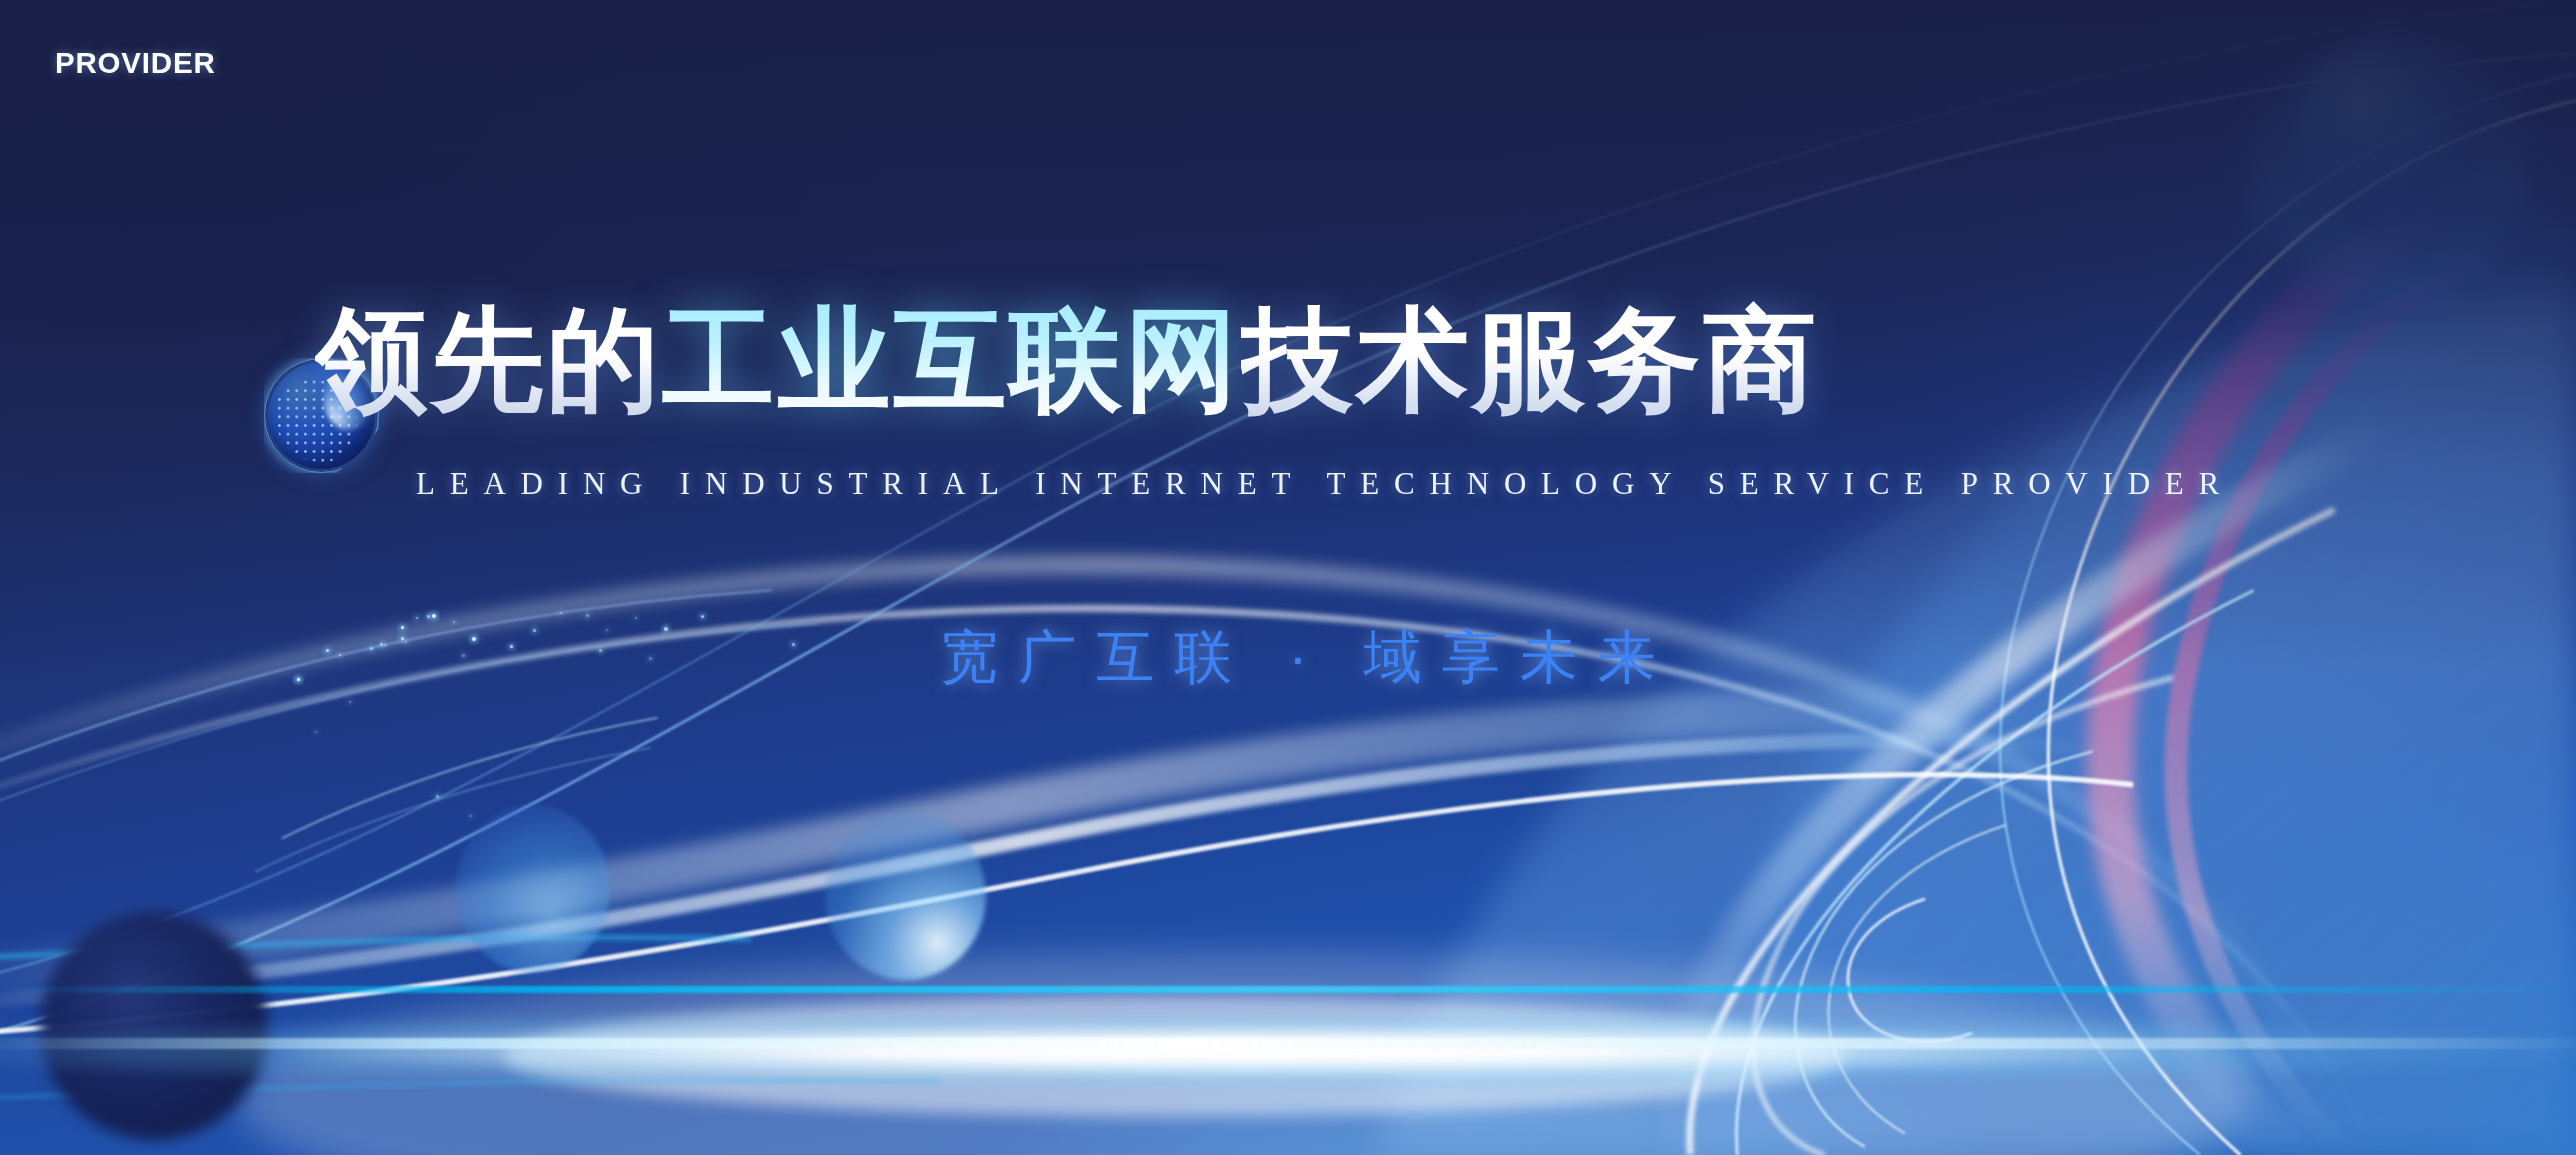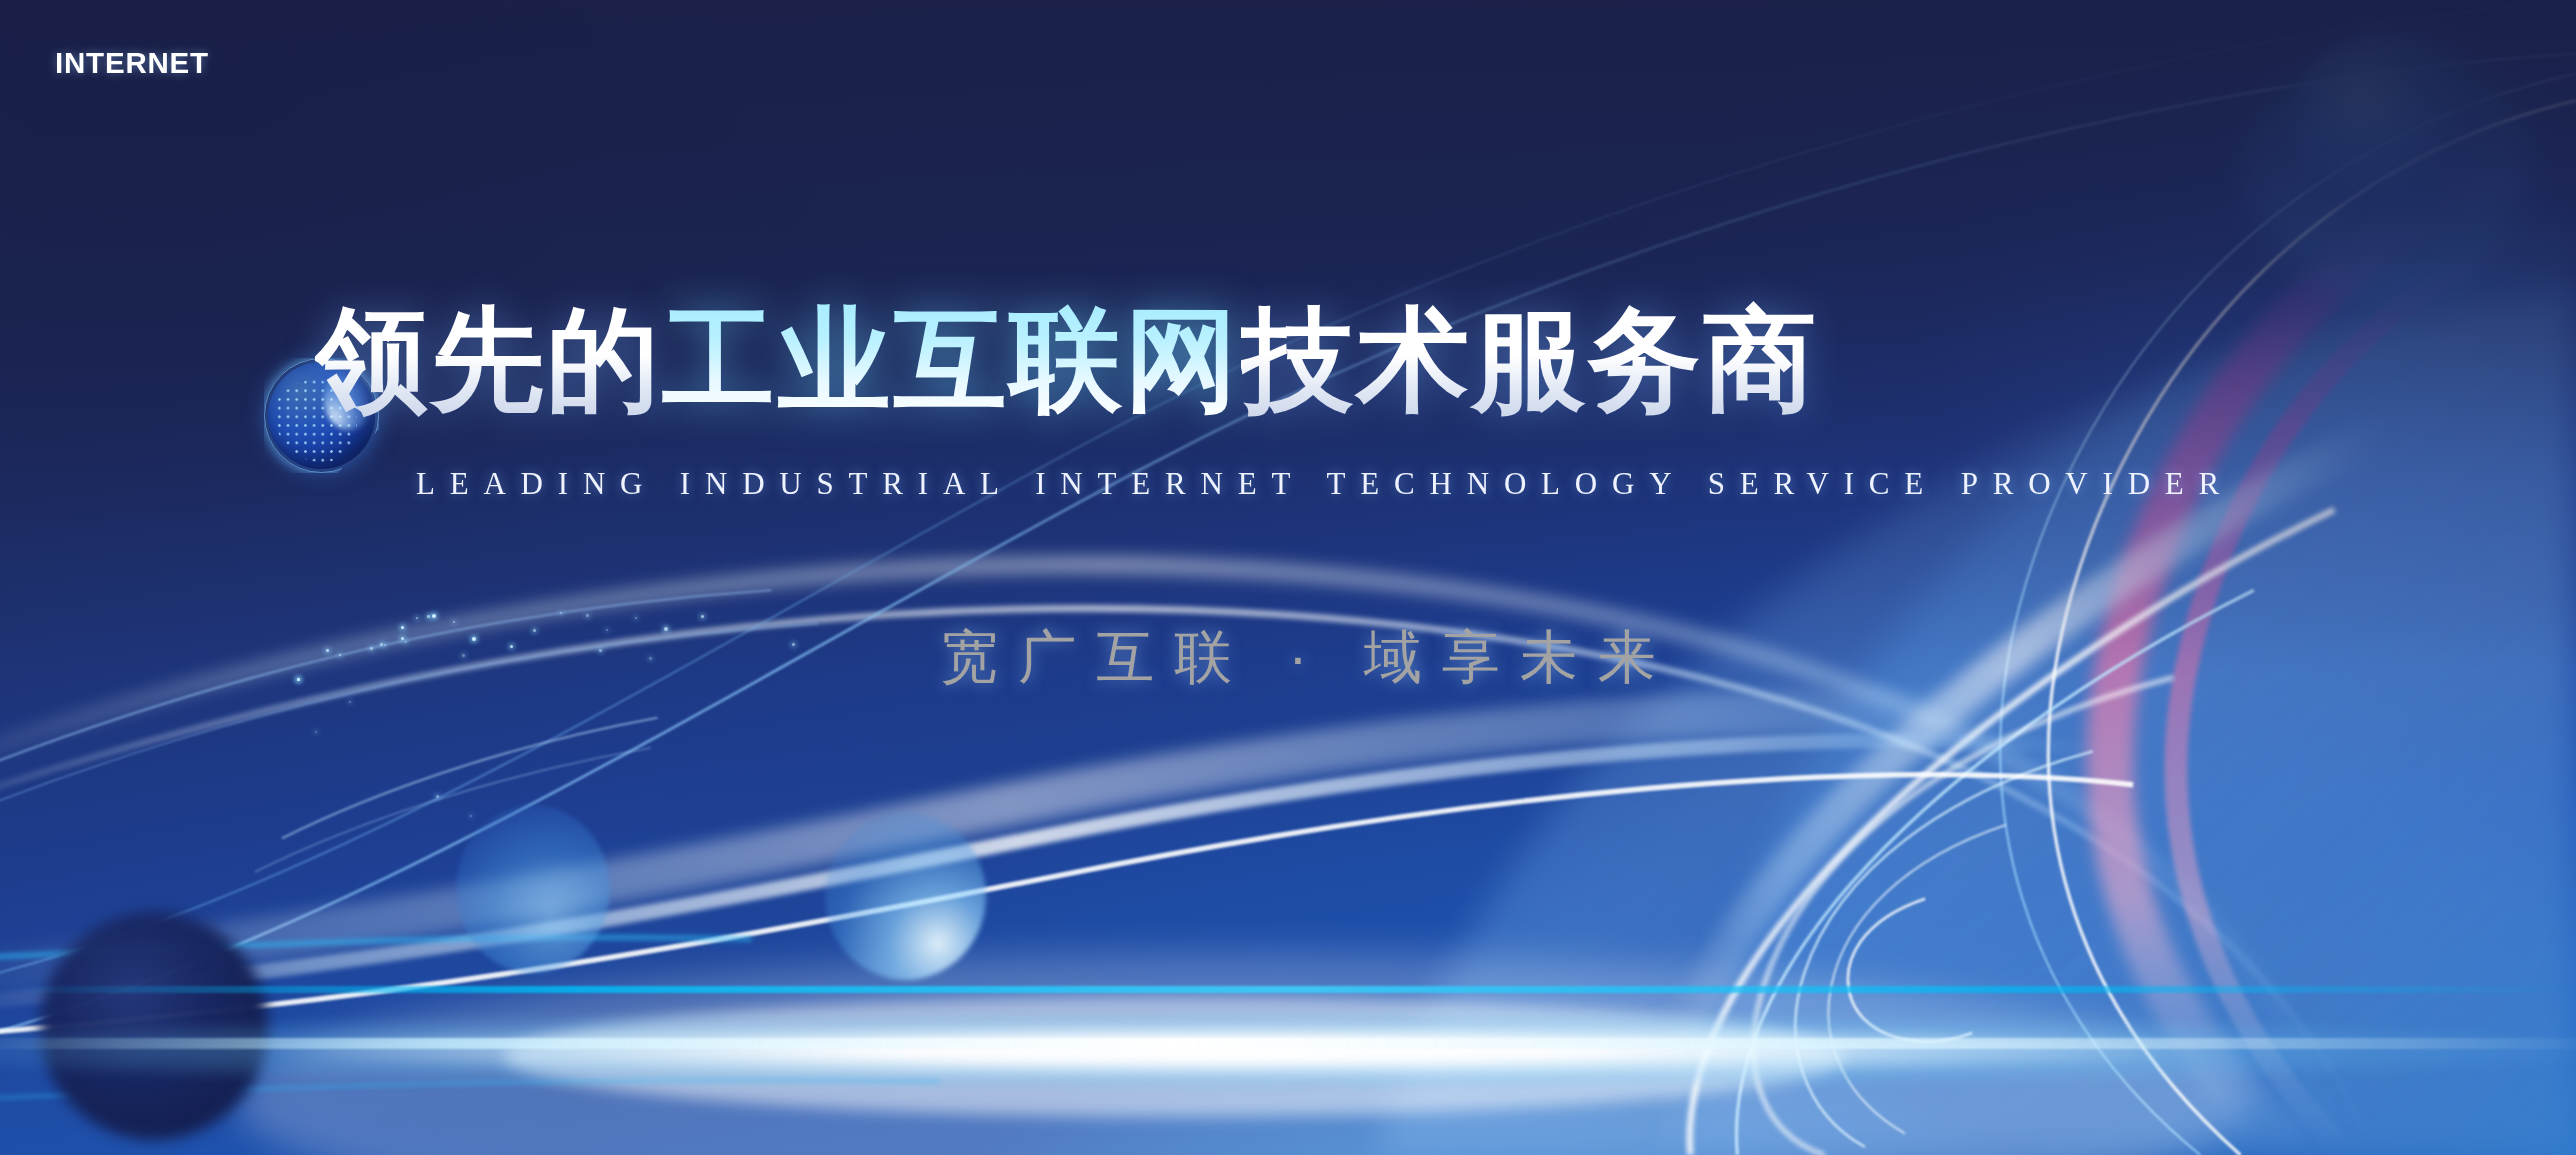--- a/index.html
+++ b/index.html
@@ -198,21 +198,21 @@
   .tagline {
     position: absolute;
     left: 0; top: 619px;
     width: 2576px;
     text-align: center;
     padding-left: 40px;
     box-sizing: border-box;
     font-size: 58px;
     font-weight: 300;
     letter-spacing: 20px;
-    color: #a3a3a3;
+    color: #3b82f6;
     text-shadow: 0 0 14.8px rgba(150,200,255,0.55);
     white-space: nowrap;
   }
 </style>
 </head>
 <body>
 
 <div id="banner">
 
   <div class="bg-layer bg-base"></div>
@@ -352,21 +352,21 @@
     <span class="spark" style="left:470px;top:815px;width:2px;height:2px;opacity:.35"></span>
   </div>
 
   <div class="globe">
     <div class="globe-core"></div>
     <div class="globe-dots"></div>
     <div class="globe-ring"></div>
     <div class="globe-hl"></div>
   </div>
 
-  <div class="logo">INTERNET</div>
+  <div class="logo">PROVIDER</div>
 
   <div class="headline">
     <span class="hl-white">领先的</span><span class="hl-cyan">工业互联网</span><span class="hl-white">技术服务商</span>
   </div>
 
   <div class="subtitle-en">LEADING INDUSTRIAL INTERNET TECHNOLOGY SERVICE PROVIDER</div>
 
   <div class="tagline">宽广互联 · 域享未来</div>
 
 </div>

